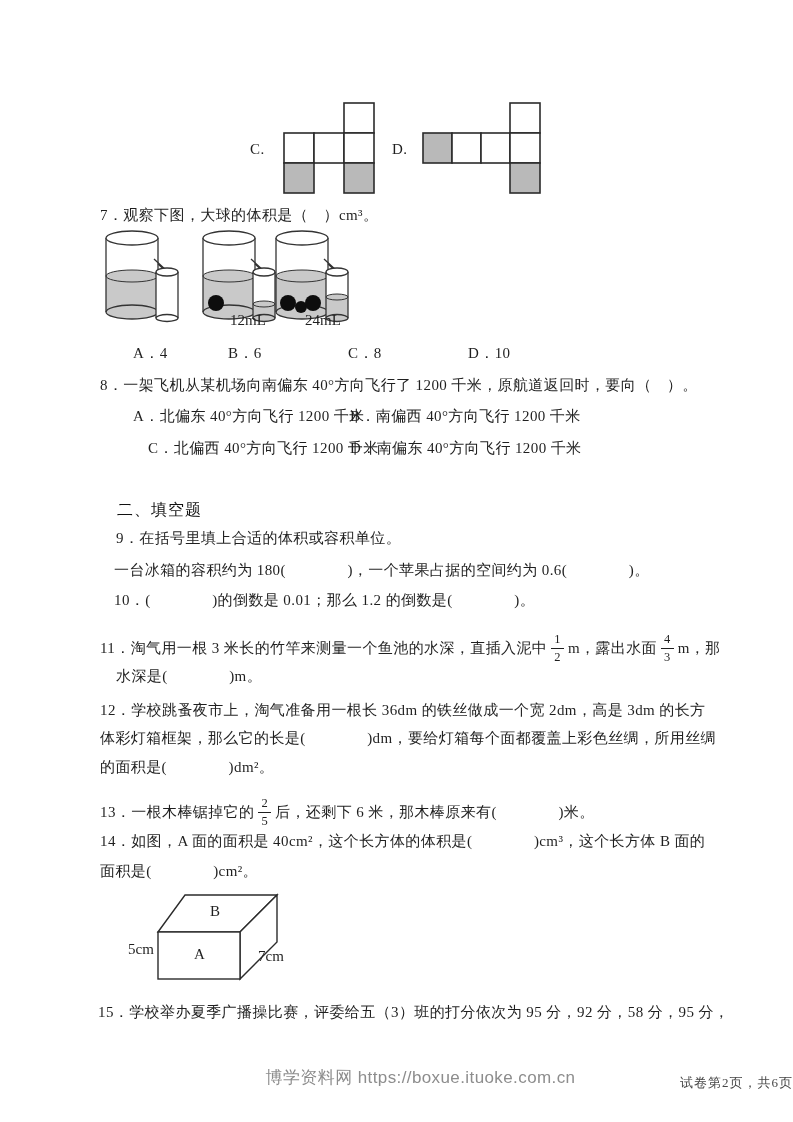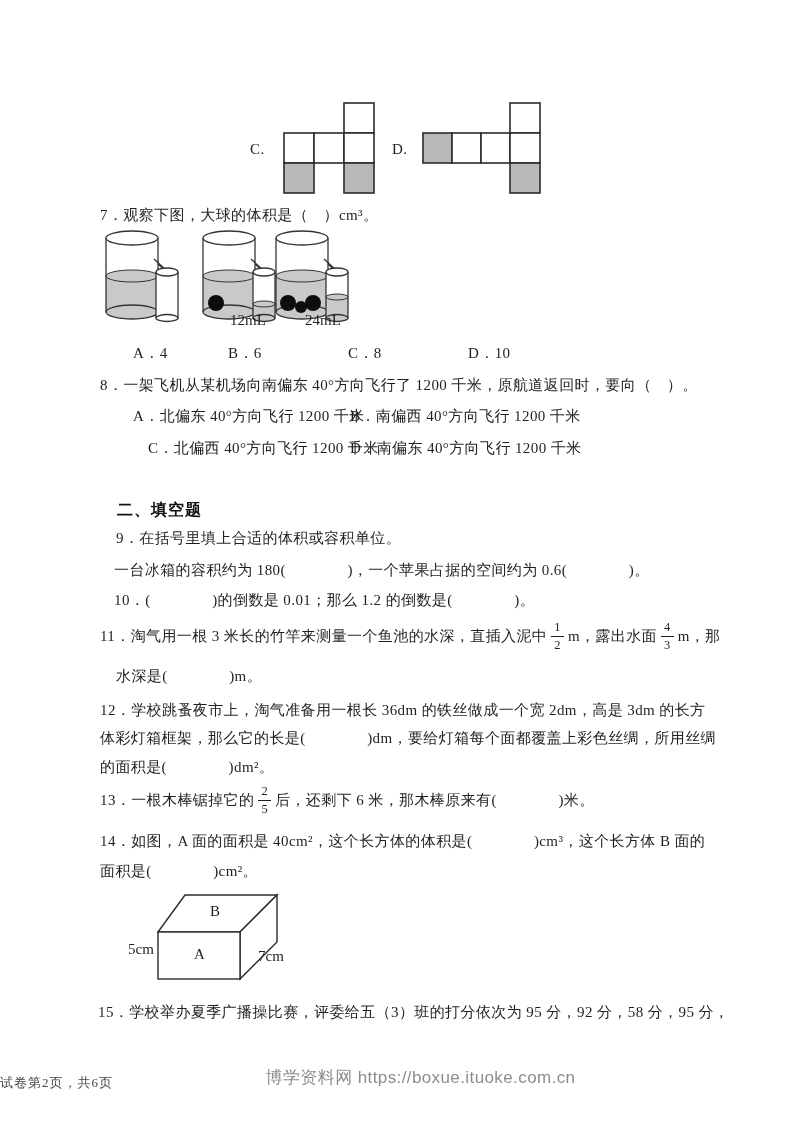--- a/index.html
+++ b/index.html
@@ -1,27 +1,27 @@
 <!DOCTYPE html>
 <html><head>
 <meta charset="utf-8">
 <style>
   html,body{margin:0;padding:0;background:#e8e8e8;}
   .page{position:relative;width:793px;height:1122px;background:#ffffff;margin:0 auto;overflow:hidden;
         font-family:"Liberation Serif","DejaVu Serif",serif;}
   .t{position:absolute;white-space:nowrap;font-size:15px;line-height:1.35;color:#1f1f1f;letter-spacing:0.4px;}
-  .fx{display:flex;align-items:center;}
-  .sec{font-weight:bold;font-size:16px;letter-spacing:1px;color:#111;}
+  .fx{display:flex;align-items:center;margin-top:12px;}
+  .sec{font-weight:normal;font-size:16px;letter-spacing:1px;color:#111;}
   .frac{display:inline-flex;flex-direction:column;align-items:center;line-height:1;font-size:12.5px;margin:0 4px;}
   .frac .fn{padding:0 3px 2px;border-bottom:1.2px solid #1f1f1f;}
   .frac .fd{padding-top:2px;}
   .figlabel{position:absolute;white-space:nowrap;font-size:15px;color:#1f1f1f;text-align:right;}
   .foot-site{position:absolute;left:0;top:1066px;width:100%;text-align:center;
              font-family:"Liberation Sans","DejaVu Sans",sans-serif;font-size:17px;color:#8d8d8d;letter-spacing:0.4px;padding-left:24px;}
-  .foot-page{position:absolute;left:0;top:1074px;width:100%;text-align:left;
+  .foot-page{position:absolute;left:0;top:1074px;width:100%;text-align:right;
              font-size:13px;color:#474747;letter-spacing:1px;}
   svg{position:absolute;overflow:visible;}
 </style>
 </head>
 <body>
 
 <div class="page">
 
   <span class="t" style="left:250px;top:139px">C.</span>
   <svg style="left:280px;top:100px" width="98" height="98" viewBox="0 0 98 98">

